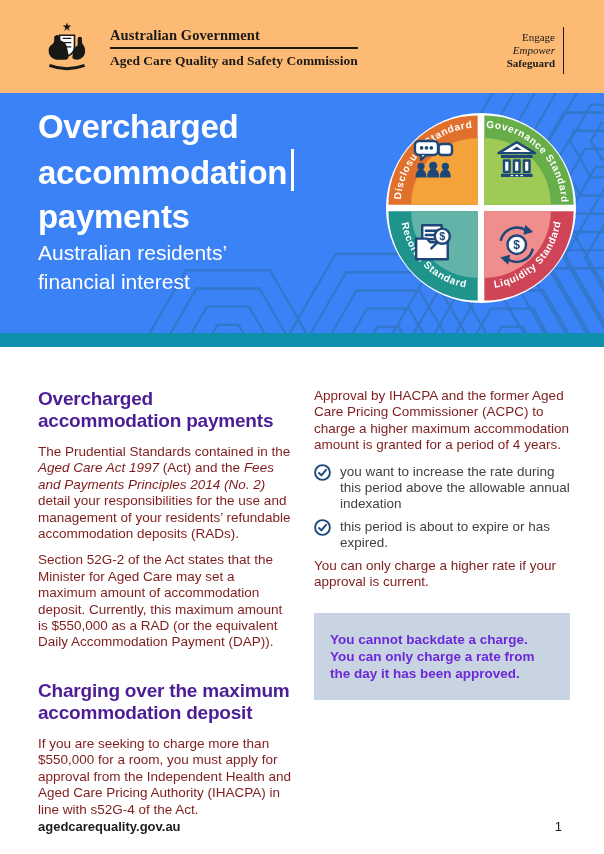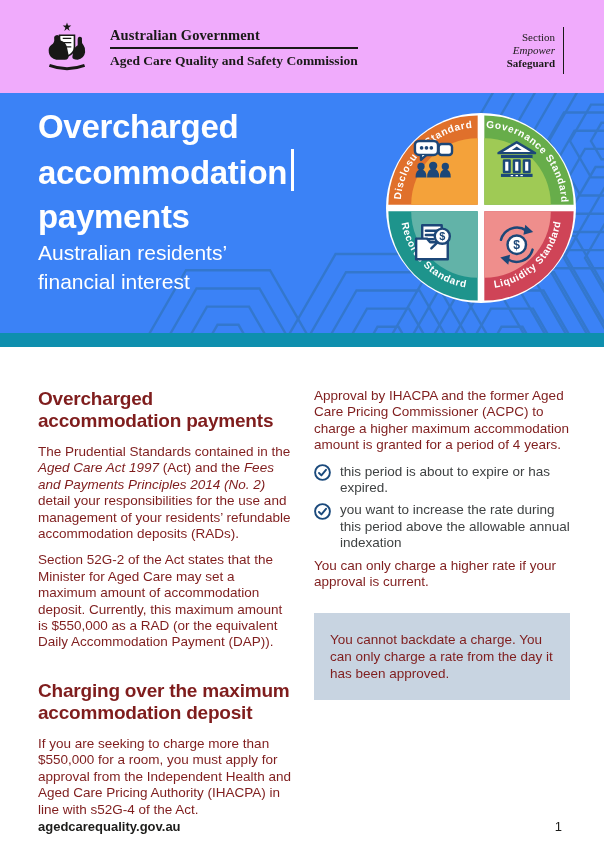--- a/index.html
+++ b/index.html
@@ -4,21 +4,21 @@
 <style>
   * { box-sizing: border-box; }
   html,body { margin:0; padding:0; background:#e8e8e8; }
   .page {
     position:relative; width:604px; height:854px; margin:0 auto;
     background:#ffffff; overflow:hidden;
     font-family:"Liberation Sans", sans-serif;
   }
 
   
-  .hdr { position:absolute; top:0; left:0; width:604px; height:93px; background:#f0abfc;padding-left:14px; }
+  .hdr { position:absolute; top:0; left:0; width:604px; height:93px; background:#fdba74;padding-left:14px; }
   .gov-logo { position:absolute; left:35px; top:21px; display:flex; align-items:center; gap:11px; }
   .gov-text { font-family:"Liberation Serif", serif; color:#1a1a18; }
   .gov-dept { font-weight:bold; font-size:14.5px; letter-spacing:0.1px; }
   .gov-divider { height:1.6px; background:#1a1a18; margin:3px 0 4px; }
   .gov-agency { font-weight:bold; font-size:13.5px;text-align:right; }
   .tagline {
     position:absolute; right:40px; top:27px; text-align:right;
     font-family:"Liberation Serif", serif; font-size:11px; line-height:13px; color:#1a1a18;
     padding:4px 8px 4px 0; border-right:1.6px solid #1a1a18;
   }
@@ -46,33 +46,33 @@
   .qicon { stroke:#1C4778; fill:none; stroke-width:2; stroke-linejoin:round; stroke-linecap:round; }
   .qicon-fill { fill:#1C4778; stroke:none; }
   .qicon-white { fill:#ffffff; stroke:#1C4778; stroke-width:2; stroke-linejoin:round; }
 
   
   .content { position:absolute; top:388px; left:0; width:604px; }
   .col-left  { position:absolute; left:38px;  width:256px; }
   .col-right { position:absolute; left:314px; width:256px; }
   h2.sec {
     margin:0 0 12px; font-size:19px; line-height:22px; font-weight:bold;
-    color:#7f1d1d; letter-spacing:-0.2px;
+    color:#4c1d95; letter-spacing:-0.2px;
   }
   h2.sec.second { margin-top:29px; }
   p.body { margin:0 0 10px; font-size:13.5px; line-height:16.4px; color:#7f1d1d; }
   p.body .it { font-style:italic; }
   .first-right { margin-top:5px; }
   .lead-in { margin-bottom:6px; }
   ul.checks { list-style:none; margin:0; padding:0; }
   ul.checks li { display:flex; gap:9px; margin:0 0 6px; }
   ul.checks svg { flex:none; margin-top:0.5px; }
   ul.checks .btxt { font-size:13.5px; line-height:16.4px; color:#3F4243; }
   .callout { margin-top:23px; background:#C8D4E1; padding:18px 16px; }
-  .callout p { margin:0; font-size:13.5px; line-height:17px; font-weight:normal; color:#7f1d1d; }
+  .callout p { margin:0; font-size:13.5px; line-height:17px; font-weight:bold; color:#6d28d9; }
 
   
   .site { position:absolute; left:38px; bottom:20px; font-size:13px; font-weight:bold; color:#1D1D1B; }
   .pagenum { position:absolute; right:42px; bottom:20px; font-size:13px; color:#1D1D1B; }
 </style>
 </head>
 <body>
 
 <div class="page">
 
@@ -88,21 +88,21 @@
           <path d="M28,80 q32,12 64,0 l2,5 q-34,13 -68,0 z"></path>
         </g>
       </svg>
       <div class="gov-text">
         <div class="gov-dept">Australian Government</div>
         <div class="gov-divider"></div>
         <div class="gov-agency">Aged Care Quality and Safety Commission</div>
       </div>
     </div>
     <div class="tagline">
-      <div class="t1">Section</div>
+      <div class="t1">Engage</div>
       <div class="t2">Empower</div>
       <div class="t3">Safeguard</div>
     </div>
   </div>
 
   <div class="banner">
     <svg class="bg" width="604" height="240" viewBox="0 0 604 240" aria-hidden="true">
       <defs>
         <polygon id="hexbase" points="1,0 0.5,0.866 -0.5,0.866 -1,0 -0.5,-0.866 0.5,-0.866" fill="none" stroke="#2E6FAD" stroke-width="2.4" vector-effect="non-scaling-stroke"></polygon>
       </defs>
@@ -259,28 +259,28 @@
     </div>
 
     <div class="col-right">
       <p class="body first-right">Approval by IHACPA and the former Aged Care Pricing Commissioner (ACPC) to charge a higher maximum accommodation amount is granted for a period of 4 years.</p>
       <ul class="checks">
         <li>
           <svg width="17" height="17" viewBox="0 0 17 17" aria-hidden="true">
             <circle cx="8.5" cy="8.5" r="7.4" fill="none" stroke="#1B4A7C" stroke-width="1.9"></circle>
             <path d="M5,9 L7.4,11.4 L12,5.8" fill="none" stroke="#1B4A7C" stroke-width="1.9" stroke-linecap="round" stroke-linejoin="round"></path>
           </svg>
-          <span class="btxt">this period is about to expire or has expired.</span>
+          <span class="btxt">you want to increase the rate during this period above the allowable annual indexation</span>
         </li>
         <li>
           <svg width="17" height="17" viewBox="0 0 17 17" aria-hidden="true">
             <circle cx="8.5" cy="8.5" r="7.4" fill="none" stroke="#1B4A7C" stroke-width="1.9"></circle>
             <path d="M5,9 L7.4,11.4 L12,5.8" fill="none" stroke="#1B4A7C" stroke-width="1.9" stroke-linecap="round" stroke-linejoin="round"></path>
           </svg>
-          <span class="btxt">you want to increase the rate during this period above the allowable annual indexation</span>
+          <span class="btxt">this period is about to expire or has expired.</span>
         </li>
       </ul>
       <p class="body">You can only charge a higher rate if your approval is current.</p>
       <div class="callout">
         <p>You cannot backdate a charge. You can only charge a rate from the day it has been approved.</p>
       </div>
     </div>
   </div>
 
   <div class="site">agedcarequality.gov.au</div>

